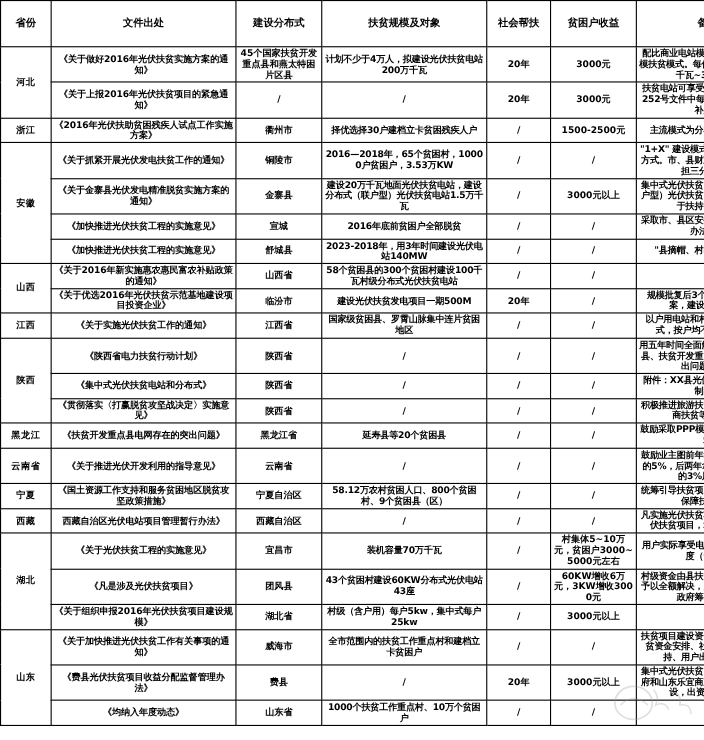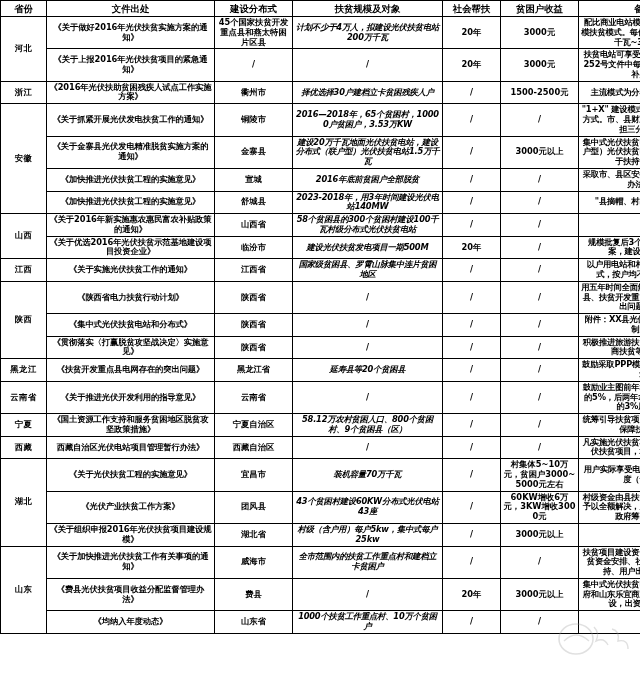--- a/index.html
+++ b/index.html
@@ -34,21 +34,21 @@
     text-align: center;
     font-size: 8.3px;
     line-height: 1.18;
     font-weight: bold;
     overflow: hidden;
     word-break: break-all;
   }
   table.policy-table thead th {
     font-size: 9.4px;
     height: 15px;
-    padding: 0 2px;
+    padding: 13px 2px;
     font-weight: bold;
   }
   td.prov {
     font-size: 9.6px;
     font-weight: bold;
     letter-spacing: 0.5px;
     margin-left: 44px;
   }
   td.doc {
     font-size: 9.1px;
@@ -57,21 +57,20 @@
   }
   td.note {
     font-size: 8.4px;
     line-height: 1.2;
     letter-spacing: -0.2px;
   }
   td.scale {
     font-size: 8.4px;
     line-height: 1.2;
     letter-spacing: -0.2px;
-    font-style: italic;
   }
   td.slash {
     font-size: 9.5px;
     font-weight: normal;
   }
   
   col.c-prov   { width: 46px; }
   col.c-doc    { width: 168px; }
   col.c-area   { width: 78px; }
   col.c-scale  { width: 150px; }
@@ -264,21 +263,21 @@
         <tr>
           <td class="prov" rowspan="3">湖北</td>
           <td class="doc">《关于光伏扶贫工程的实施意见》</td>
           <td class="area">宜昌市</td>
           <td class="scale">装机容量70万千瓦</td>
           <td class="slash">/</td>
           <td class="income">村集体5~10万元，贫困户3000~5000元左右</td>
           <td class="note">用户实际享受电价合计：1.48元/度（含税）</td>
         </tr>
         <tr>
-          <td class="doc">《光伏产业扶贫工作方案》</td>
+          <td class="doc">《凡是涉及光伏扶贫项目》</td>
           <td class="area">团风县</td>
           <td class="scale">43个贫困村建设60KW分布式光伏电站43座</td>
           <td class="slash">/</td>
           <td class="income">60KW增收6万元，3KW增收3000元</td>
           <td class="note">村级资金由县扶贫办从扶贫资金中予以全额解决，户用所需资金由县政府筹资解决。</td>
         </tr>
         <tr>
           <td class="doc">《关于组织申报2016年光伏扶贫项目建设规模》</td>
           <td class="area">湖北省</td>
           <td class="scale">村级（含户用）每户5kw，集中式每户25kw</td>

